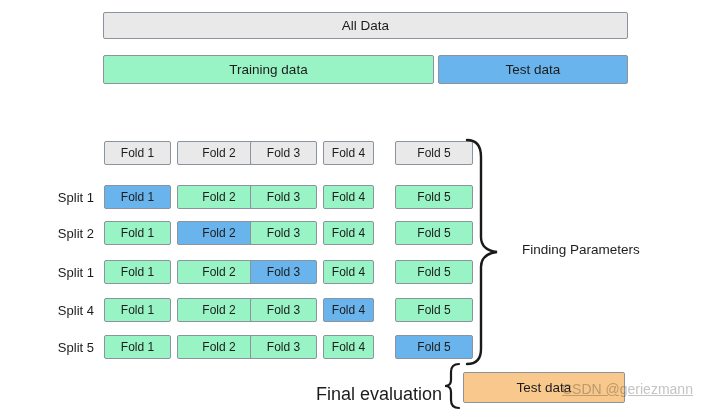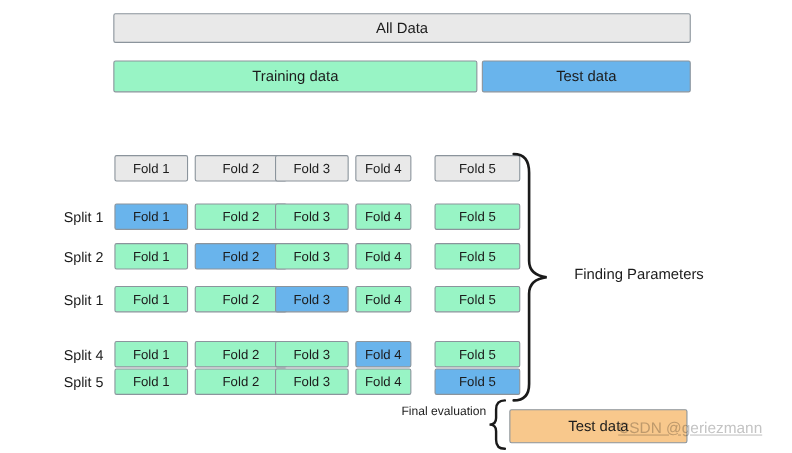--- a/index.html
+++ b/index.html
@@ -20,21 +20,21 @@
   .bar{
     position:absolute;border:1px solid var(--box-border);border-radius:2px;
     display:flex;align-items:center;justify-content:center;
     font-size:13.5px;box-sizing:border-box;
   }
   .bar-alldata{left:103px;top:12px;width:525px;height:27px;background:var(--gray-fill);}
   .bar-training{left:103px;top:55px;width:331px;height:29px;background:var(--green-fill);}
   .bar-test{left:438px;top:55px;width:190px;height:29px;background:var(--blue-fill);}
   .grid-row{position:absolute;left:0;width:720px;height:24px;}
   .r-header{top:141px;}
-  .r-s0{top:185px;} .r-s1{top:221px;} .r-s2{top:260px;} .r-s3{top:310px;} .r-s4{top:335px;}
+  .r-s0{top:185px;} .r-s1{top:221px;} .r-s2{top:260px;} .r-s3{top:298px;} .r-s4{top:335px;}
   .cell{
     position:absolute;top:0;height:24px;box-sizing:border-box;
     border:1px solid var(--box-border);border-radius:2px;
     display:flex;align-items:center;justify-content:center;
     font-size:12px;background:var(--green-fill);
   }
   .c0{left:104px;width:67px;} .c1{left:177px;width:84px;text-align:right;} .c2{left:250px;width:67px;}
   .c3{left:323px;width:51px;} .c4{left:395px;width:78px;}
   .cell-header{background:var(--gray-fill);}
   .cell-test{background:var(--blue-fill);}
@@ -43,22 +43,22 @@
     display:flex;align-items:center;justify-content:flex-end;
     font-size:13px;
   }
   .brace-svg{position:absolute;}
   .brace-big{left:458px;top:137px;}
   .brace-small{left:442px;top:362px;}
   .finding-params{
     position:absolute;left:499px;top:242px;font-size:13.5px;white-space:nowrap;margin-left:23px;
   }
   .final-eval{
-    position:absolute;left:316px;top:368px;width:126px;text-align:right;
-    font-size:11px;white-space:nowrap;
+    position:absolute;left:316px;top:384px;width:126px;text-align:right;
+    font-size:18px;white-space:nowrap;
   }
   .final-test-box{
     position:absolute;left:463px;top:372px;width:162px;height:31px;
     background:var(--orange-fill);border:1px solid var(--box-border);border-radius:2px;
     display:flex;align-items:center;justify-content:center;
     font-size:13.5px;box-sizing:border-box;
   }
   .watermark{
     position:absolute;left:562px;top:381px;font-size:14px;
     color:var(--watermark-color);mix-blend-mode:multiply;white-space:nowrap;text-decoration:underline;

